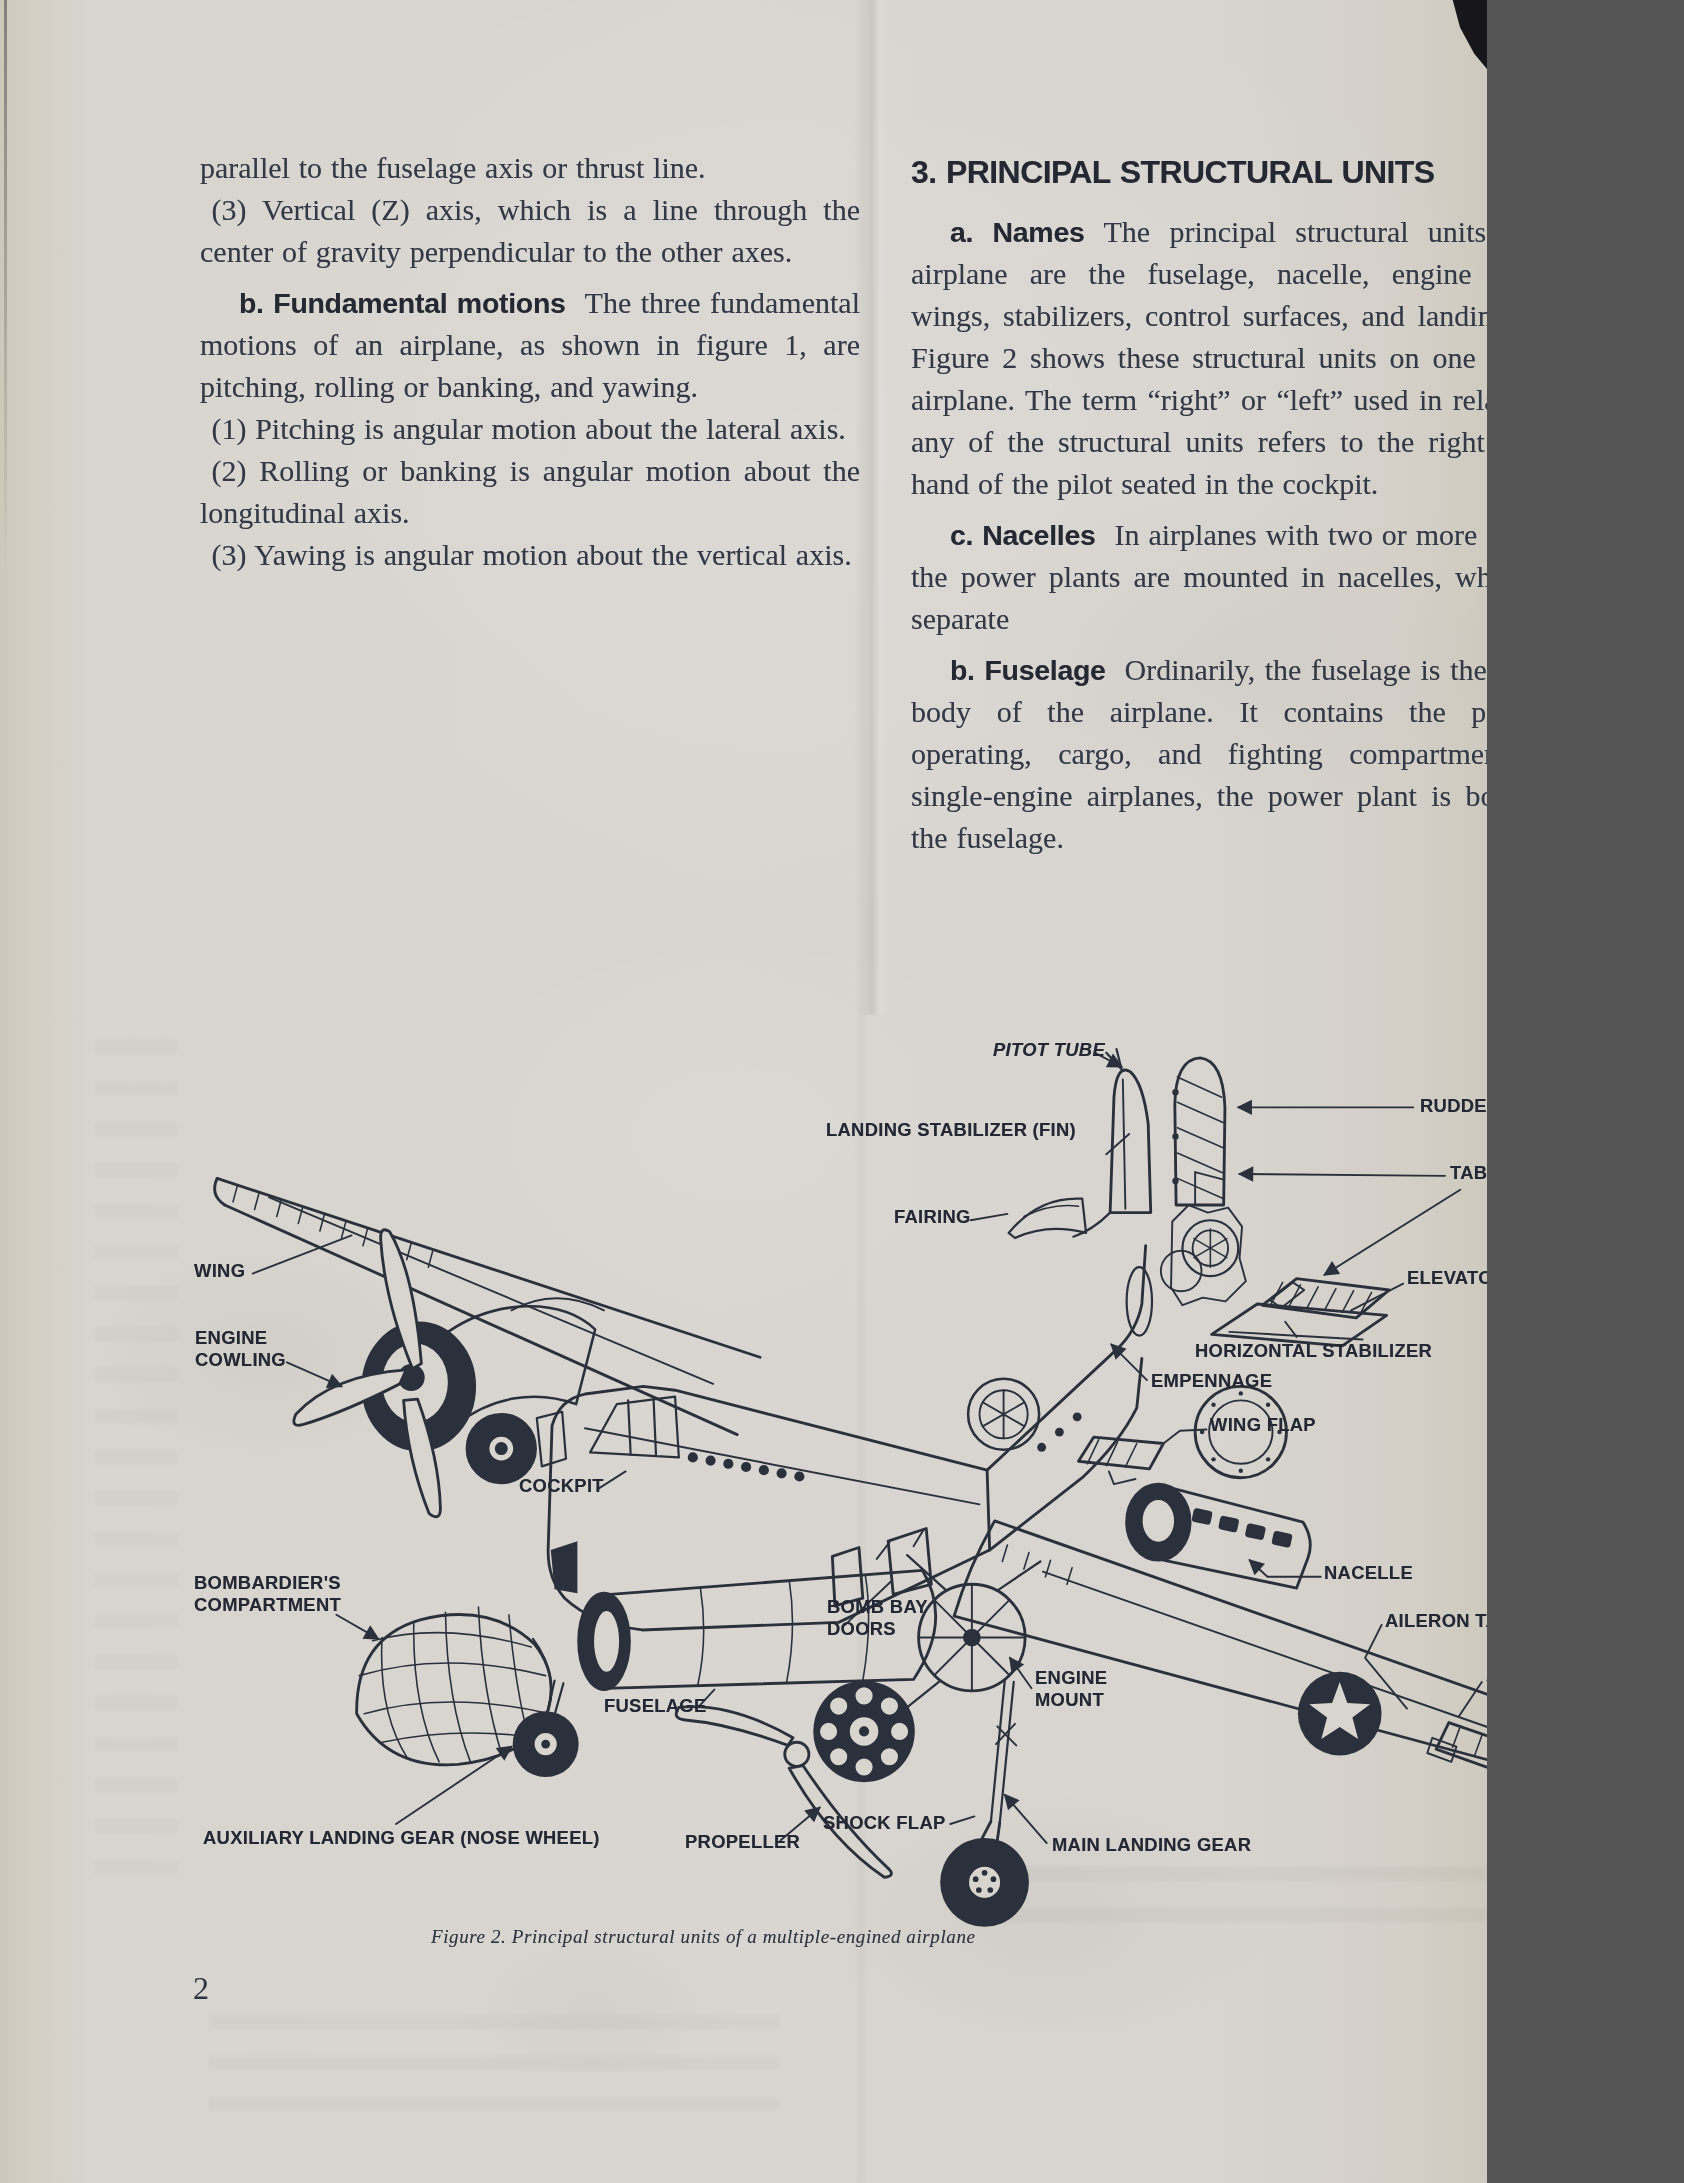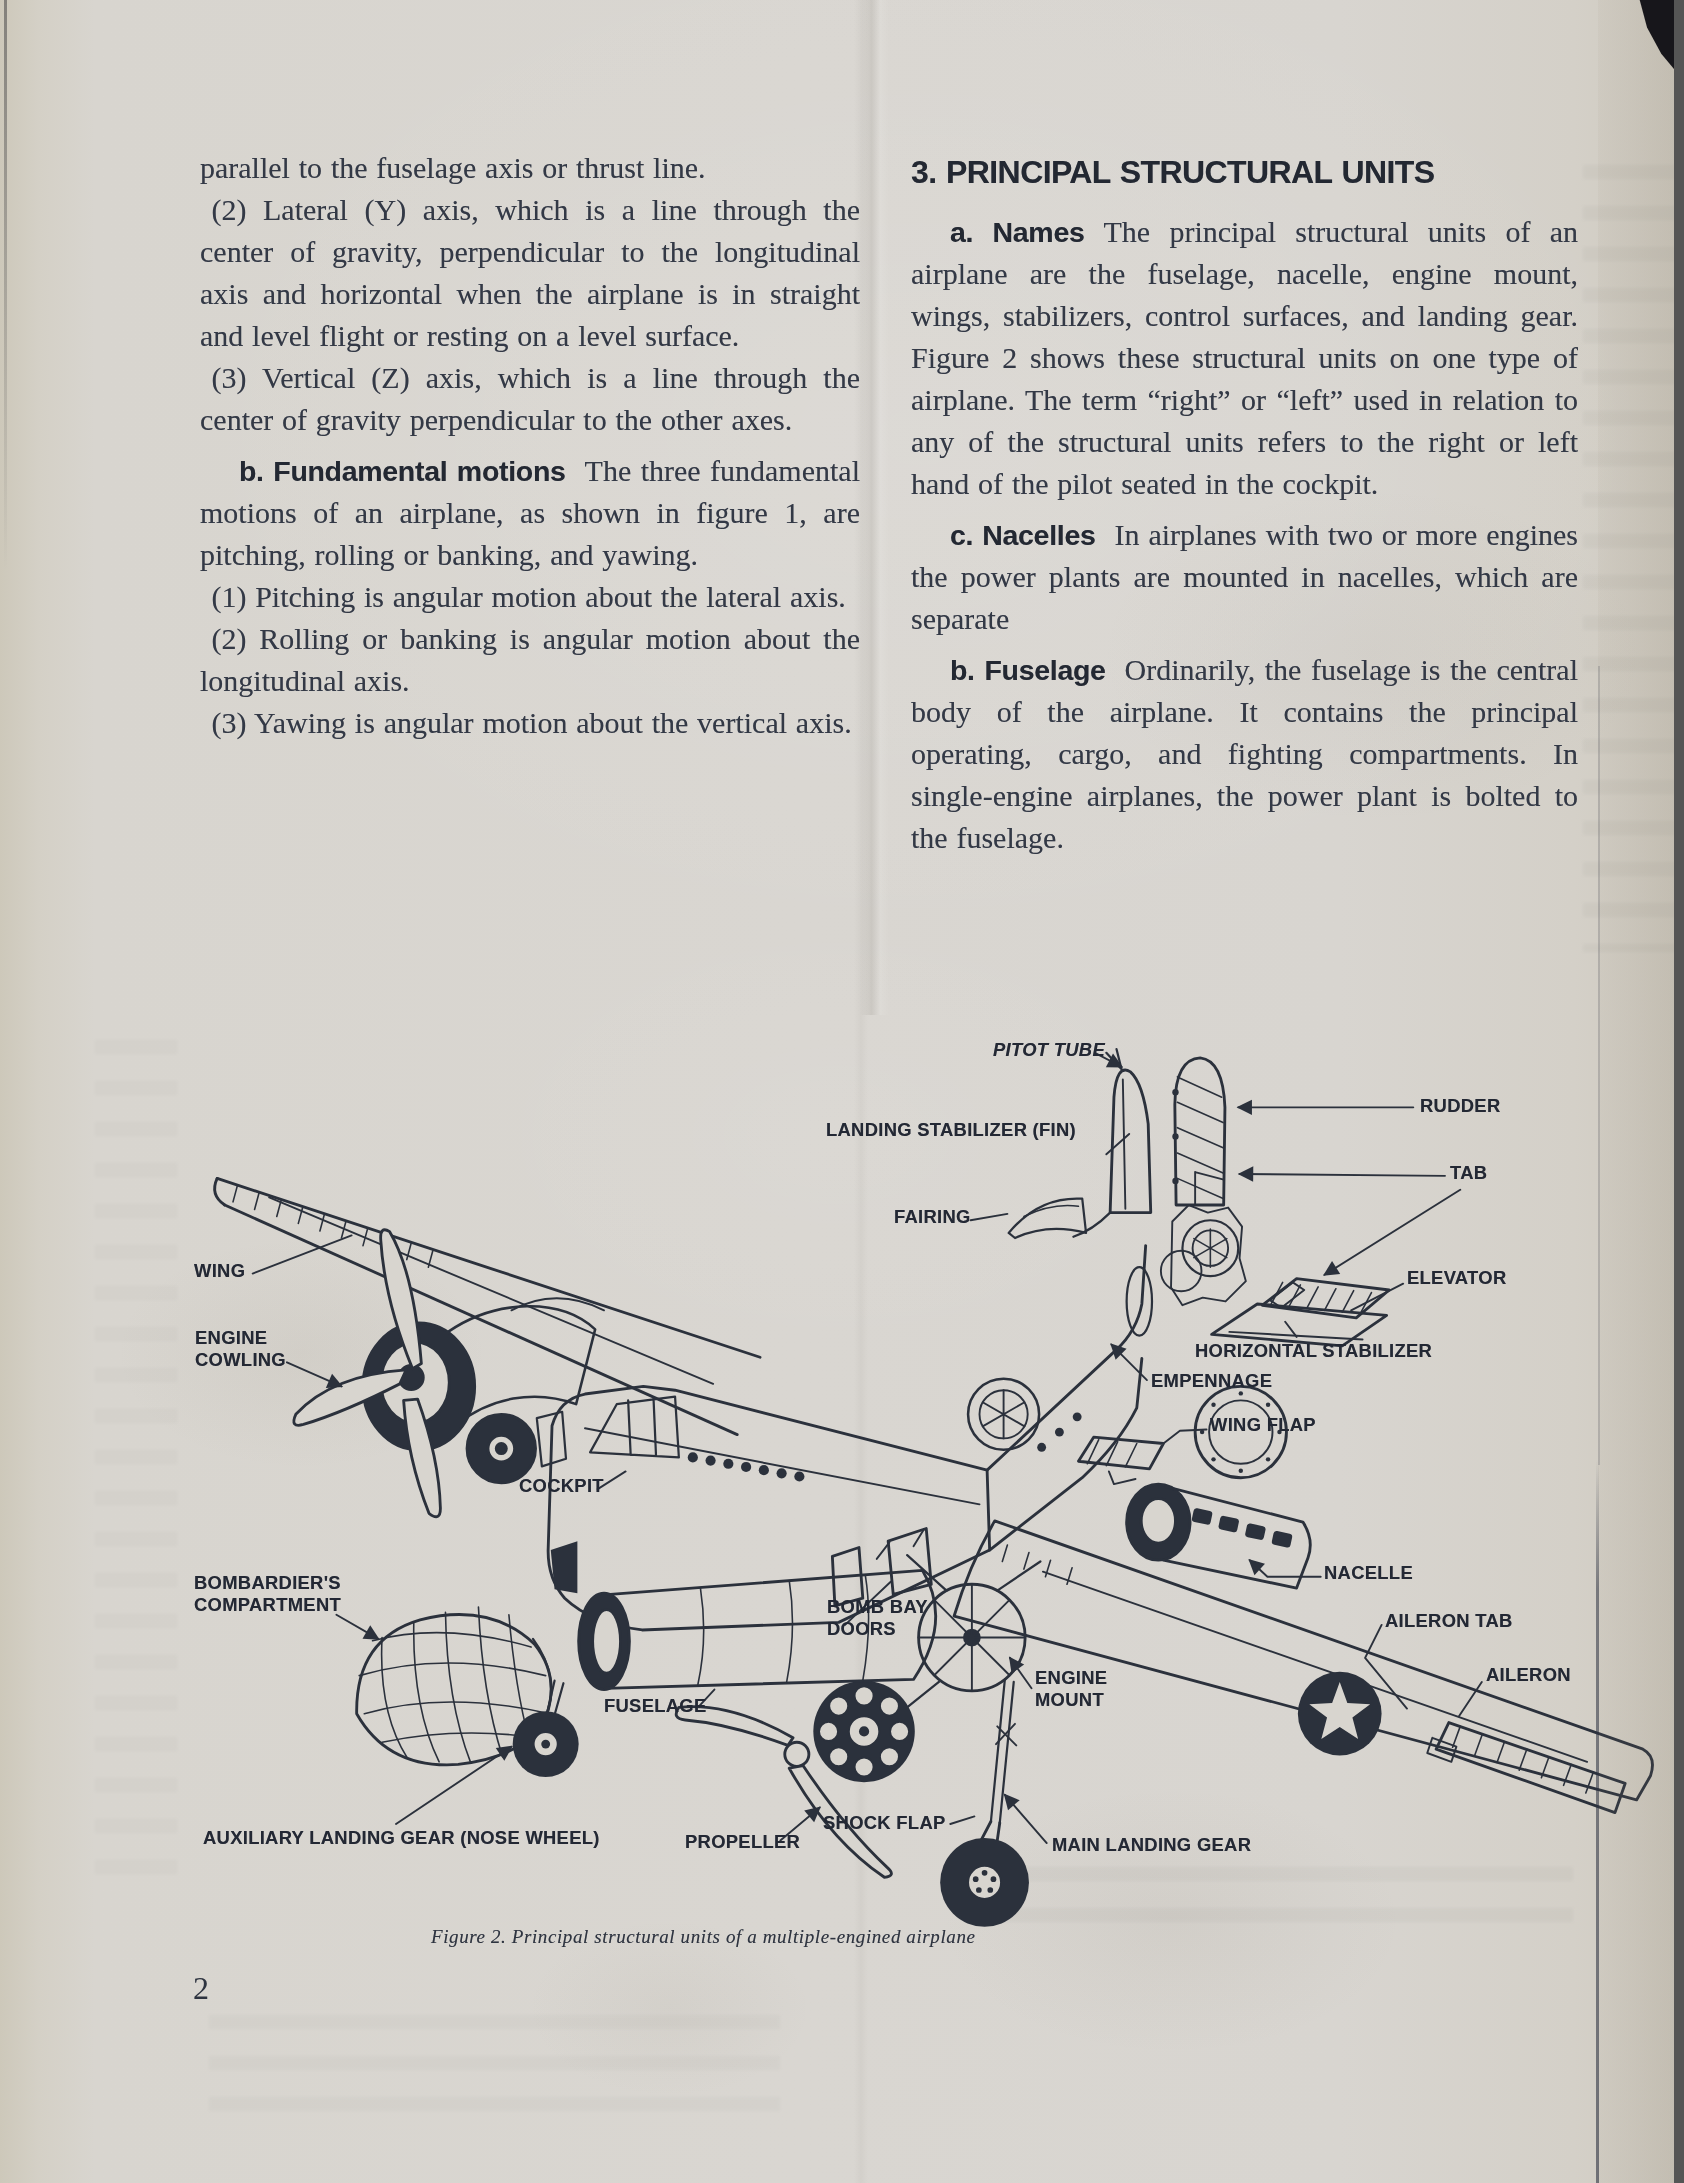--- a/index.html
+++ b/index.html
@@ -1,17 +1,17 @@
 <!DOCTYPE html>
 <html style="font-size:10px"><head>
 <meta charset="utf-8">
 <style>
   html,body{margin:0;padding:0;background:#555;}
   .page{
-    position:relative;width:1674px;height:2183px;overflow:hidden;
+    position:relative;width:1487px;height:2183px;overflow:hidden;
     font-family:"Liberation Serif","DejaVu Serif",serif;
     background:
       radial-gradient(1205px 825px at 55% 20%, rgba(255,255,255,.09), transparent 65%),
       linear-gradient(90deg,#cdc8ba 0px,#d4d0c6 38px,#d8d5cf 95px,#d9d6d1 48%,#d8d5d0 80%,#d4d0c8 94%,#cfcabf 100%),
       #d7d4ce;
   }
   .mottle{position:absolute;inset:0;pointer-events:none;background:
       radial-gradient(266px 165px at 18% 62%, rgba(125,115,95,.07), transparent 70%),
       radial-gradient(393px 241px at 82% 30%, rgba(120,112,96,.06), transparent 70%),
       radial-gradient(330px 190px at 70% 88%, rgba(120,110,92,.07), transparent 70%),
@@ -63,21 +63,20 @@
   <div class="crease"></div>
   <div class="crease2"></div>
 
   <div class="bleed" style="left:1583px;top:165px;width:95px;height:787px;"></div>
   <div class="bleed" style="left:95px;top:1040px;width:82px;height:837px;opacity:.35;"></div>
   <div class="bleed" style="left:970px;top:1867px;width:603px;height:82px;"></div>
   <div class="bleed" style="left:209px;top:2015px;width:571px;height:108px;opacity:.4;"></div>
 
   <div class="col col-left">
       <p class="body-p">parallel to the fuselage axis or thrust line.</p>
-      <p class="body-p num-p">(2) Lateral (Y) axis, which is a line through the center of gravity, perpendicular to the longitudinal axis and horizontal when the airplane is in straight and level flight or resting on a level surface.</p>
       <p class="body-p num-p">(3) Vertical (Z) axis, which is a line through the center of gravity perpendicular to the other axes.</p>
       <p class="body-p head-p"><b class="run-head">b. Fundamental motions</b>The three fundamental motions of an airplane, as shown in figure 1, are pitching, rolling or banking, and yawing.</p>
       <p class="body-p num-p">(1) Pitching is angular motion about the lateral axis.</p>
       <p class="body-p num-p">(2) Rolling or banking is angular motion about the longitudinal axis.</p>
       <p class="body-p num-p">(3) Yawing is angular motion about the vertical axis.</p>
     </div>
 
   <div class="col col-right">
     <p class="body-p sec-heading">3. PRINCIPAL STRUCTURAL UNITS</p>
   <p class="body-p head-p"><b class="run-head">a. Names</b>The principal structural units of an airplane are the fuselage, nacelle, engine mount, wings, stabilizers, control surfaces, and landing gear.  Figure 2 shows these structural units on one type of airplane.  The term “right” or “left” used in relation to any of the structural units refers to the right or left hand of the pilot seated in the cockpit.</p>

